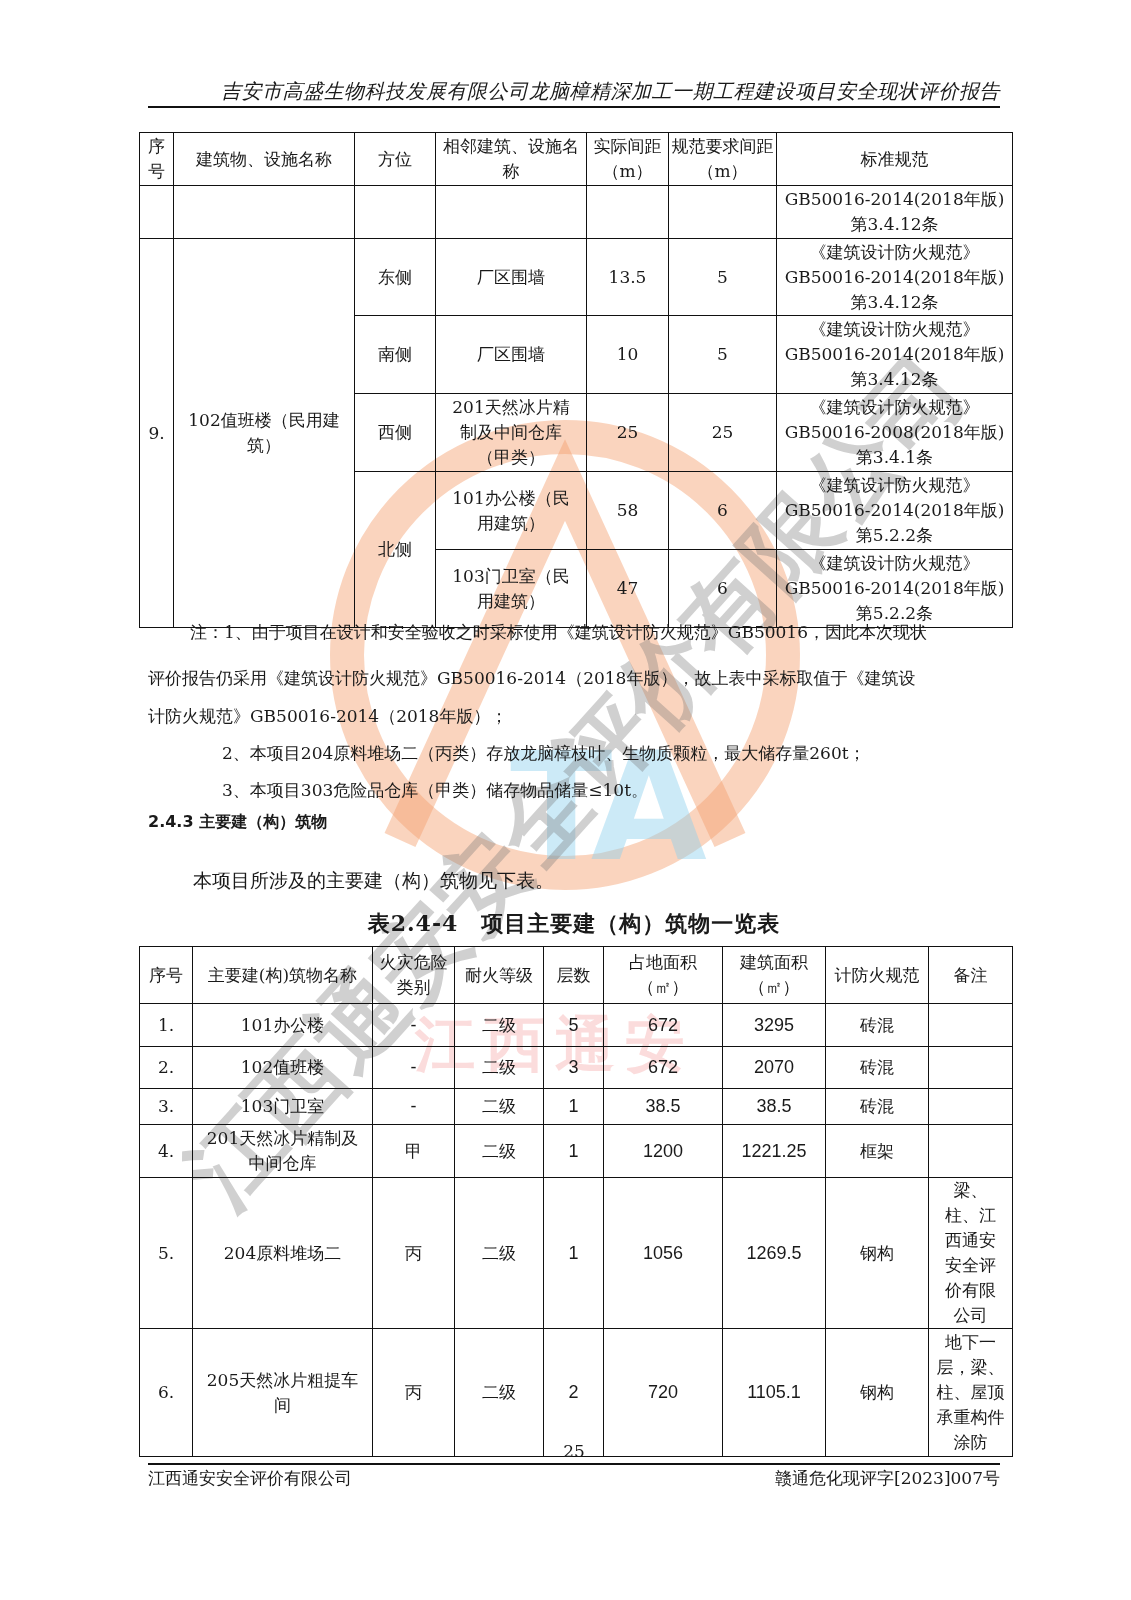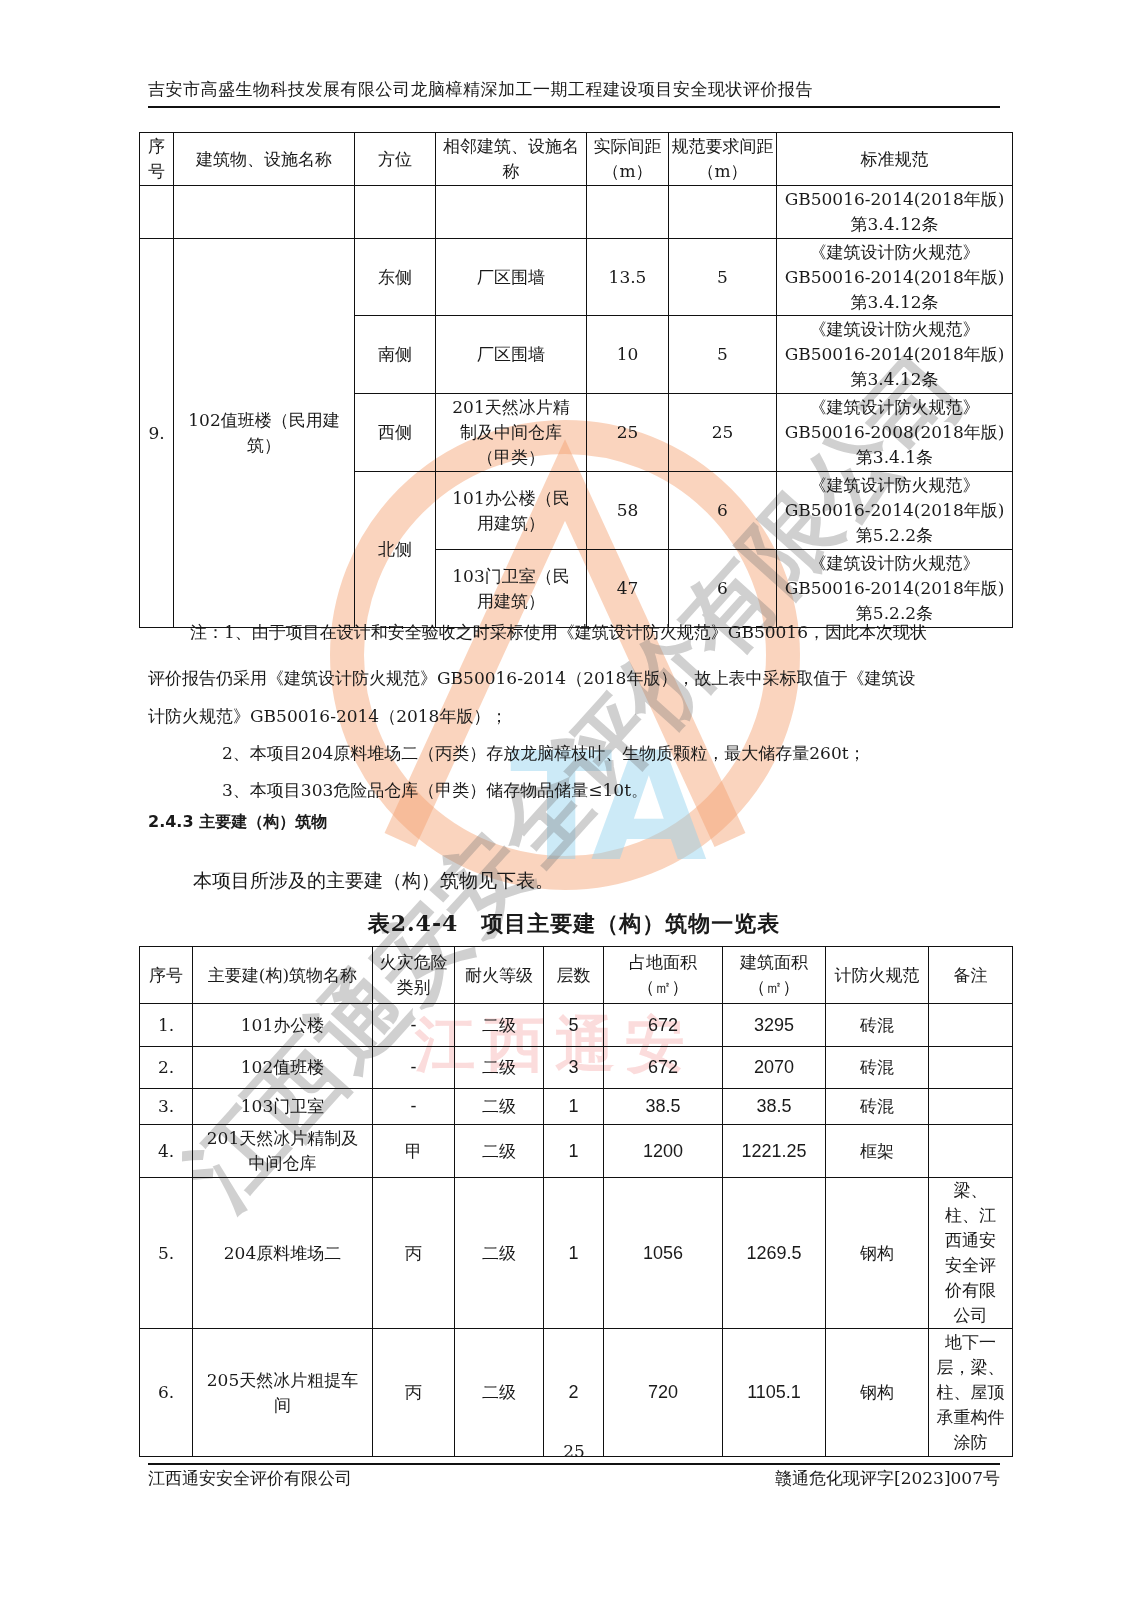--- a/index.html
+++ b/index.html
@@ -1,19 +1,19 @@
 <!DOCTYPE html>
 <html><head>
 <meta charset="utf-8">
 <style>
   html, body { margin: 0; padding: 0; background: #ffffff; }
   body { width: 1131px; height: 1600px; position: relative; overflow: hidden;
          font-family: "DejaVu Serif", "Liberation Serif", serif; color: #1a1a1a; }
-  .page-header { position: absolute; left: 148px; top: 78px; width: 852px; text-align: left;
-                 font-size: 17px; letter-spacing: 0.5px; }
+  .page-header { position: absolute; left: 148px; top: 78px; width: 852px; text-align: right;
+                 font-size: 20px; letter-spacing: 0.5px; font-style: italic; }
   .header-rule { position: absolute; left: 148px; top: 106px; width: 852px; height: 2px; background: #111; }
 
   table { border-collapse: collapse; position: absolute; table-layout: fixed; padding-left: 24px; }
   td, th { border: 1.5px solid #111; text-align: center; vertical-align: middle; font-weight: normal;
            font-size: 17px; line-height: 25px; padding: 0 2px; }
 
   #t1 { left: 139px; top: 132px; width: 873px; }
   #t1 th { height: 52px; }
 
   #t2 { left: 139px; top: 946px; width: 873px; }

